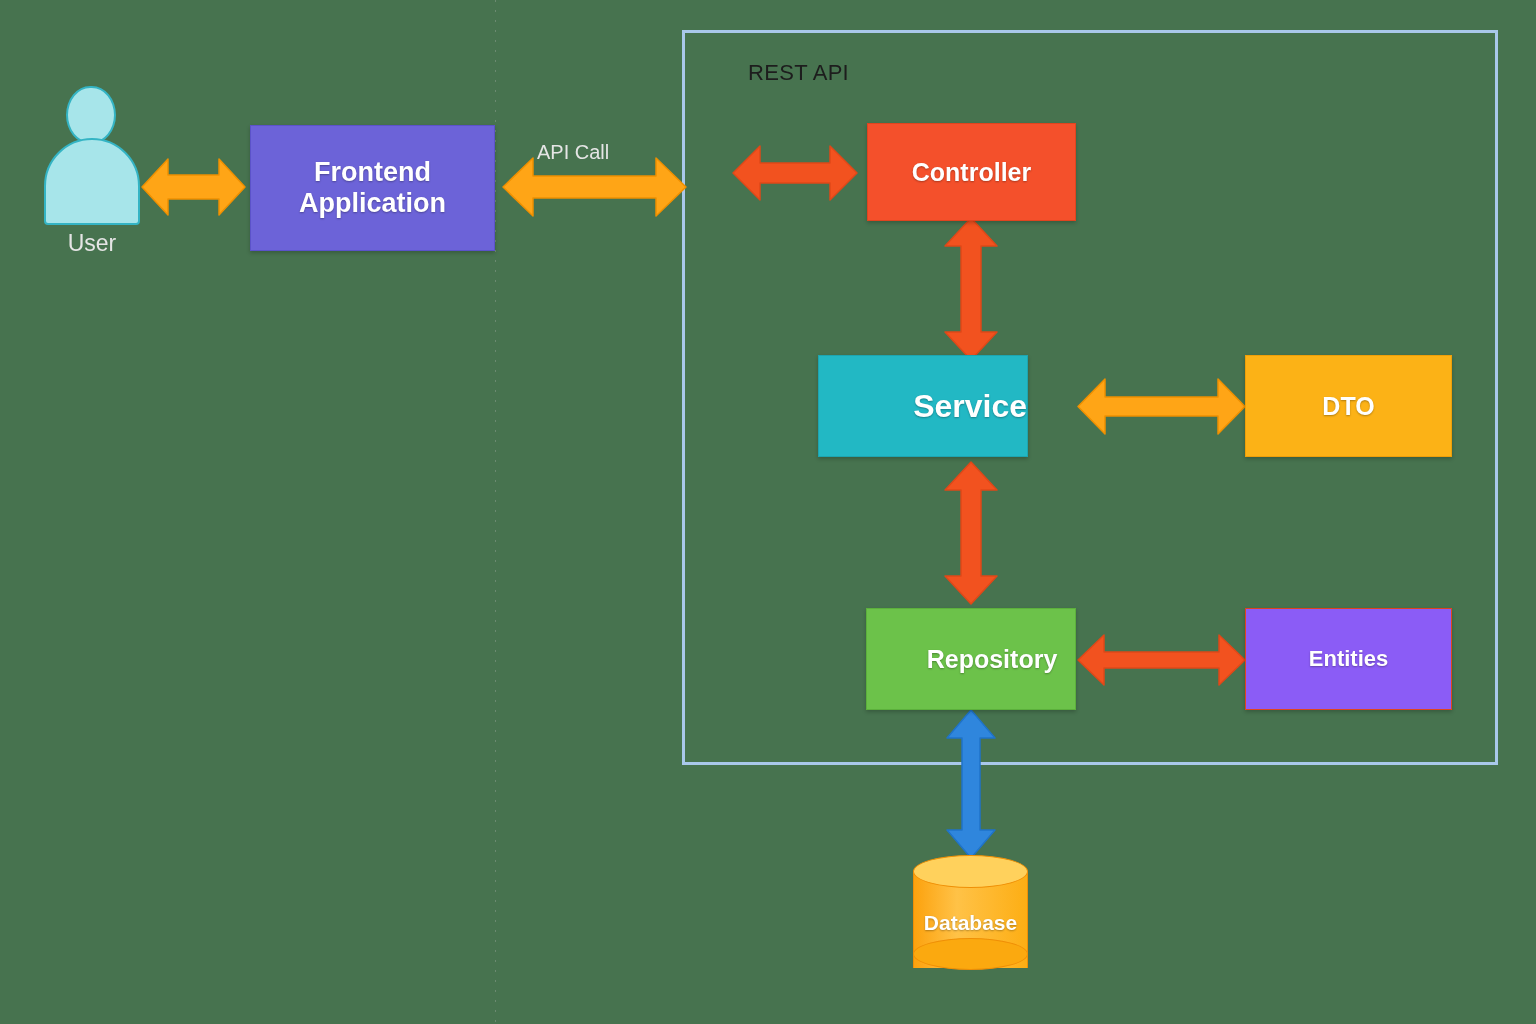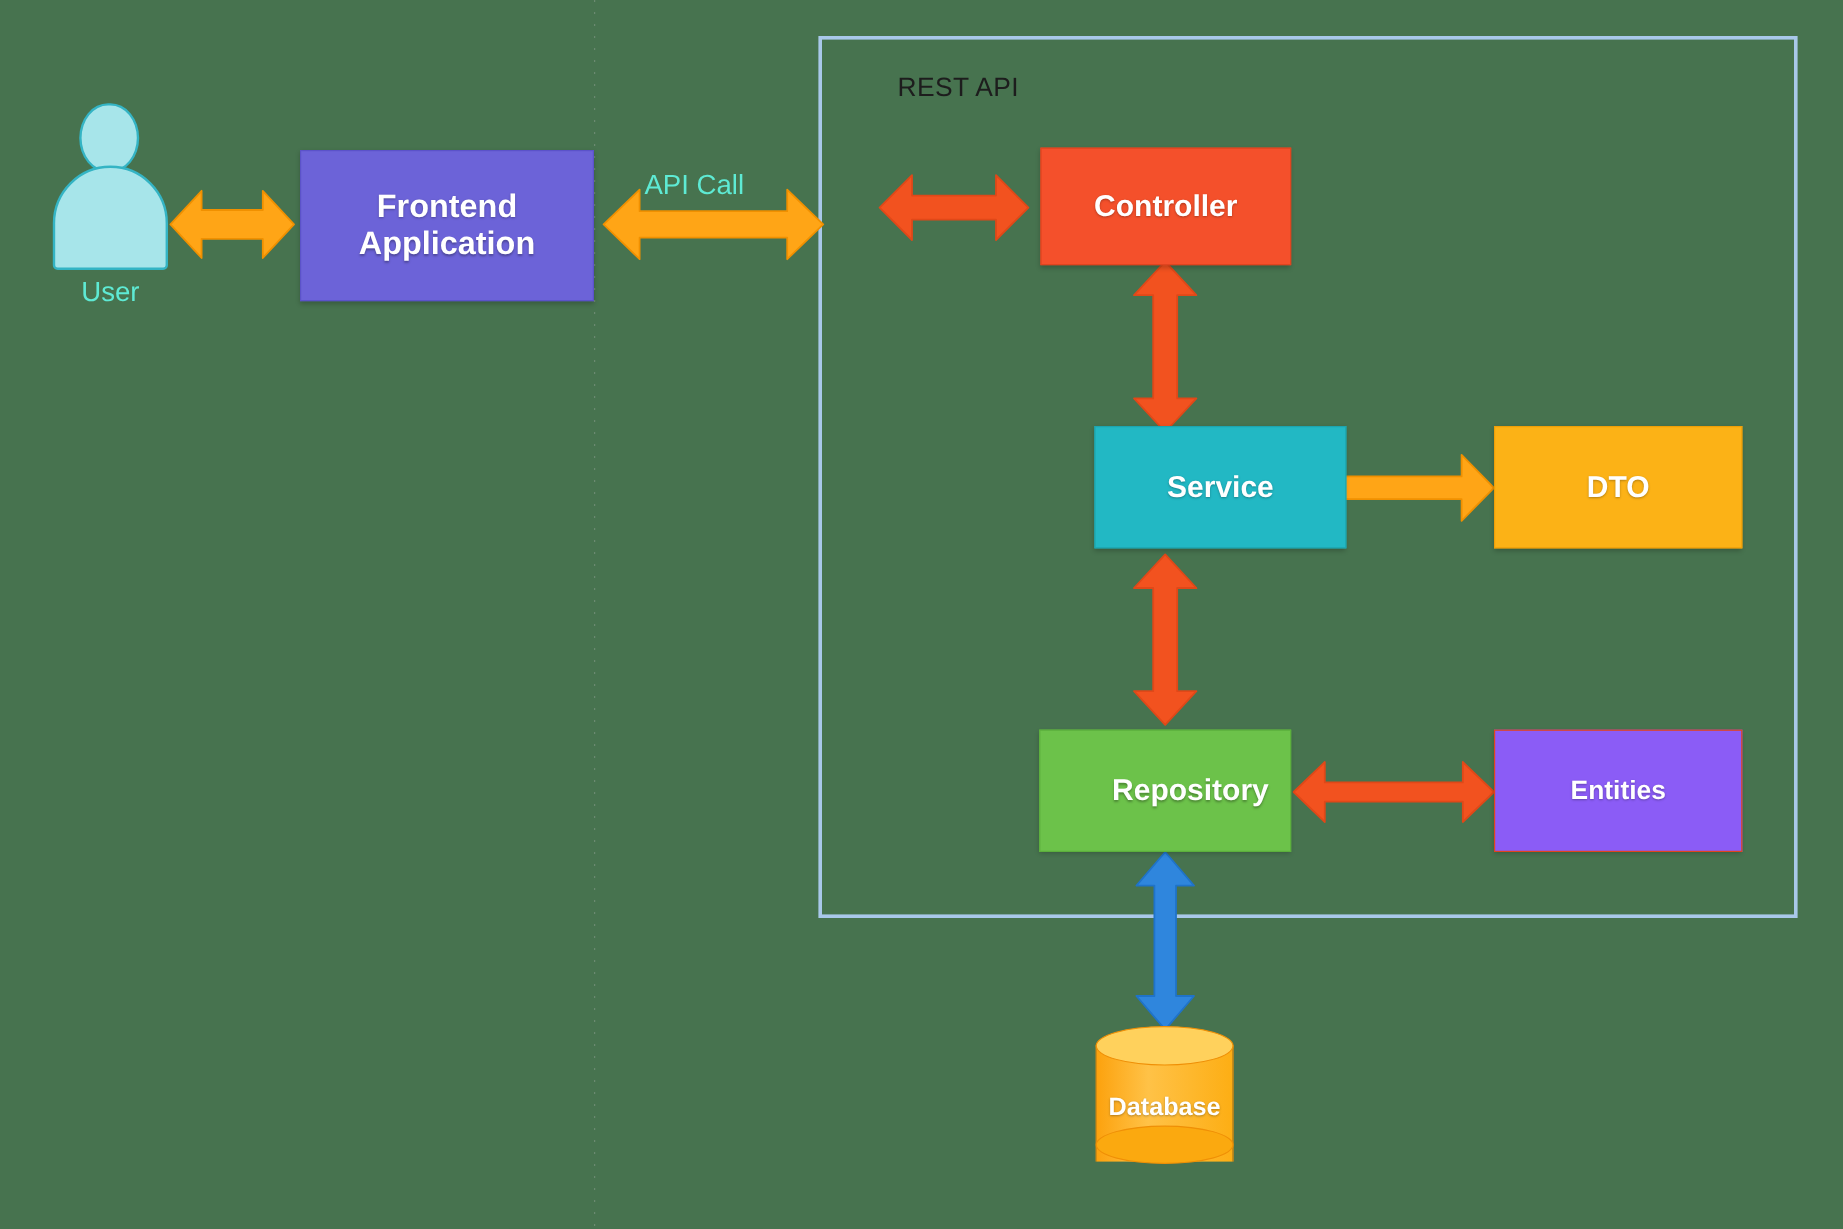--- a/index.html
+++ b/index.html
@@ -79,25 +79,26 @@
   }
   #node-controller {
     left: 867px; top: 123px;
     width: 209px; height: 98px;
     background: #f4502b;
     border: 1px solid #e0441f;
     font-size: 25px;
     justify-content: center;
   }
   #node-service {
-    left: 912px; top: 355px;
+    left: 818px; top: 355px;
     width: 210px; height: 102px;
     background: #22b8c4;
     border: 1px solid #1da5b0;
-    font-size: 25px;
+    font-size: 32px;
+    justify-content: flex-end;
   }
   #node-dto {
     left: 1245px; top: 355px;
     width: 207px; height: 102px;
     background: #fcb216;
     border: 1px solid #ef9f08;
     font-size: 25px;
   }
   #node-repository {
     left: 866px; top: 608px;
@@ -140,35 +141,35 @@
     border: 2px solid #34b4c4;
     border-radius: 48px 48px 4px 4px;
     box-sizing: border-box;
   }
   .user-label {
     position: absolute;
     left: 0; top: 144px;
     width: 100px;
     text-align: center;
     font-size: 23px;
-    color: #5eead4;
+    color: #e5e5e5;
     font-weight: 400;
   }
 
   
   .arrow {
     position: absolute;
   }
   .arrow svg { display: block; overflow: visible; }
 
   
   .edge-label {
     position: absolute;
-    font-size: 23px;
-    color: #5eead4;
+    font-size: 20px;
+    color: #e5e5e5;
     white-space: nowrap;
     font-weight: 400;
   }
   #label-api-call { left: 537px; top: 141px; }
 
   
   .db-wrap {
     position: absolute;
     left: 913px;
     top: 855px;

